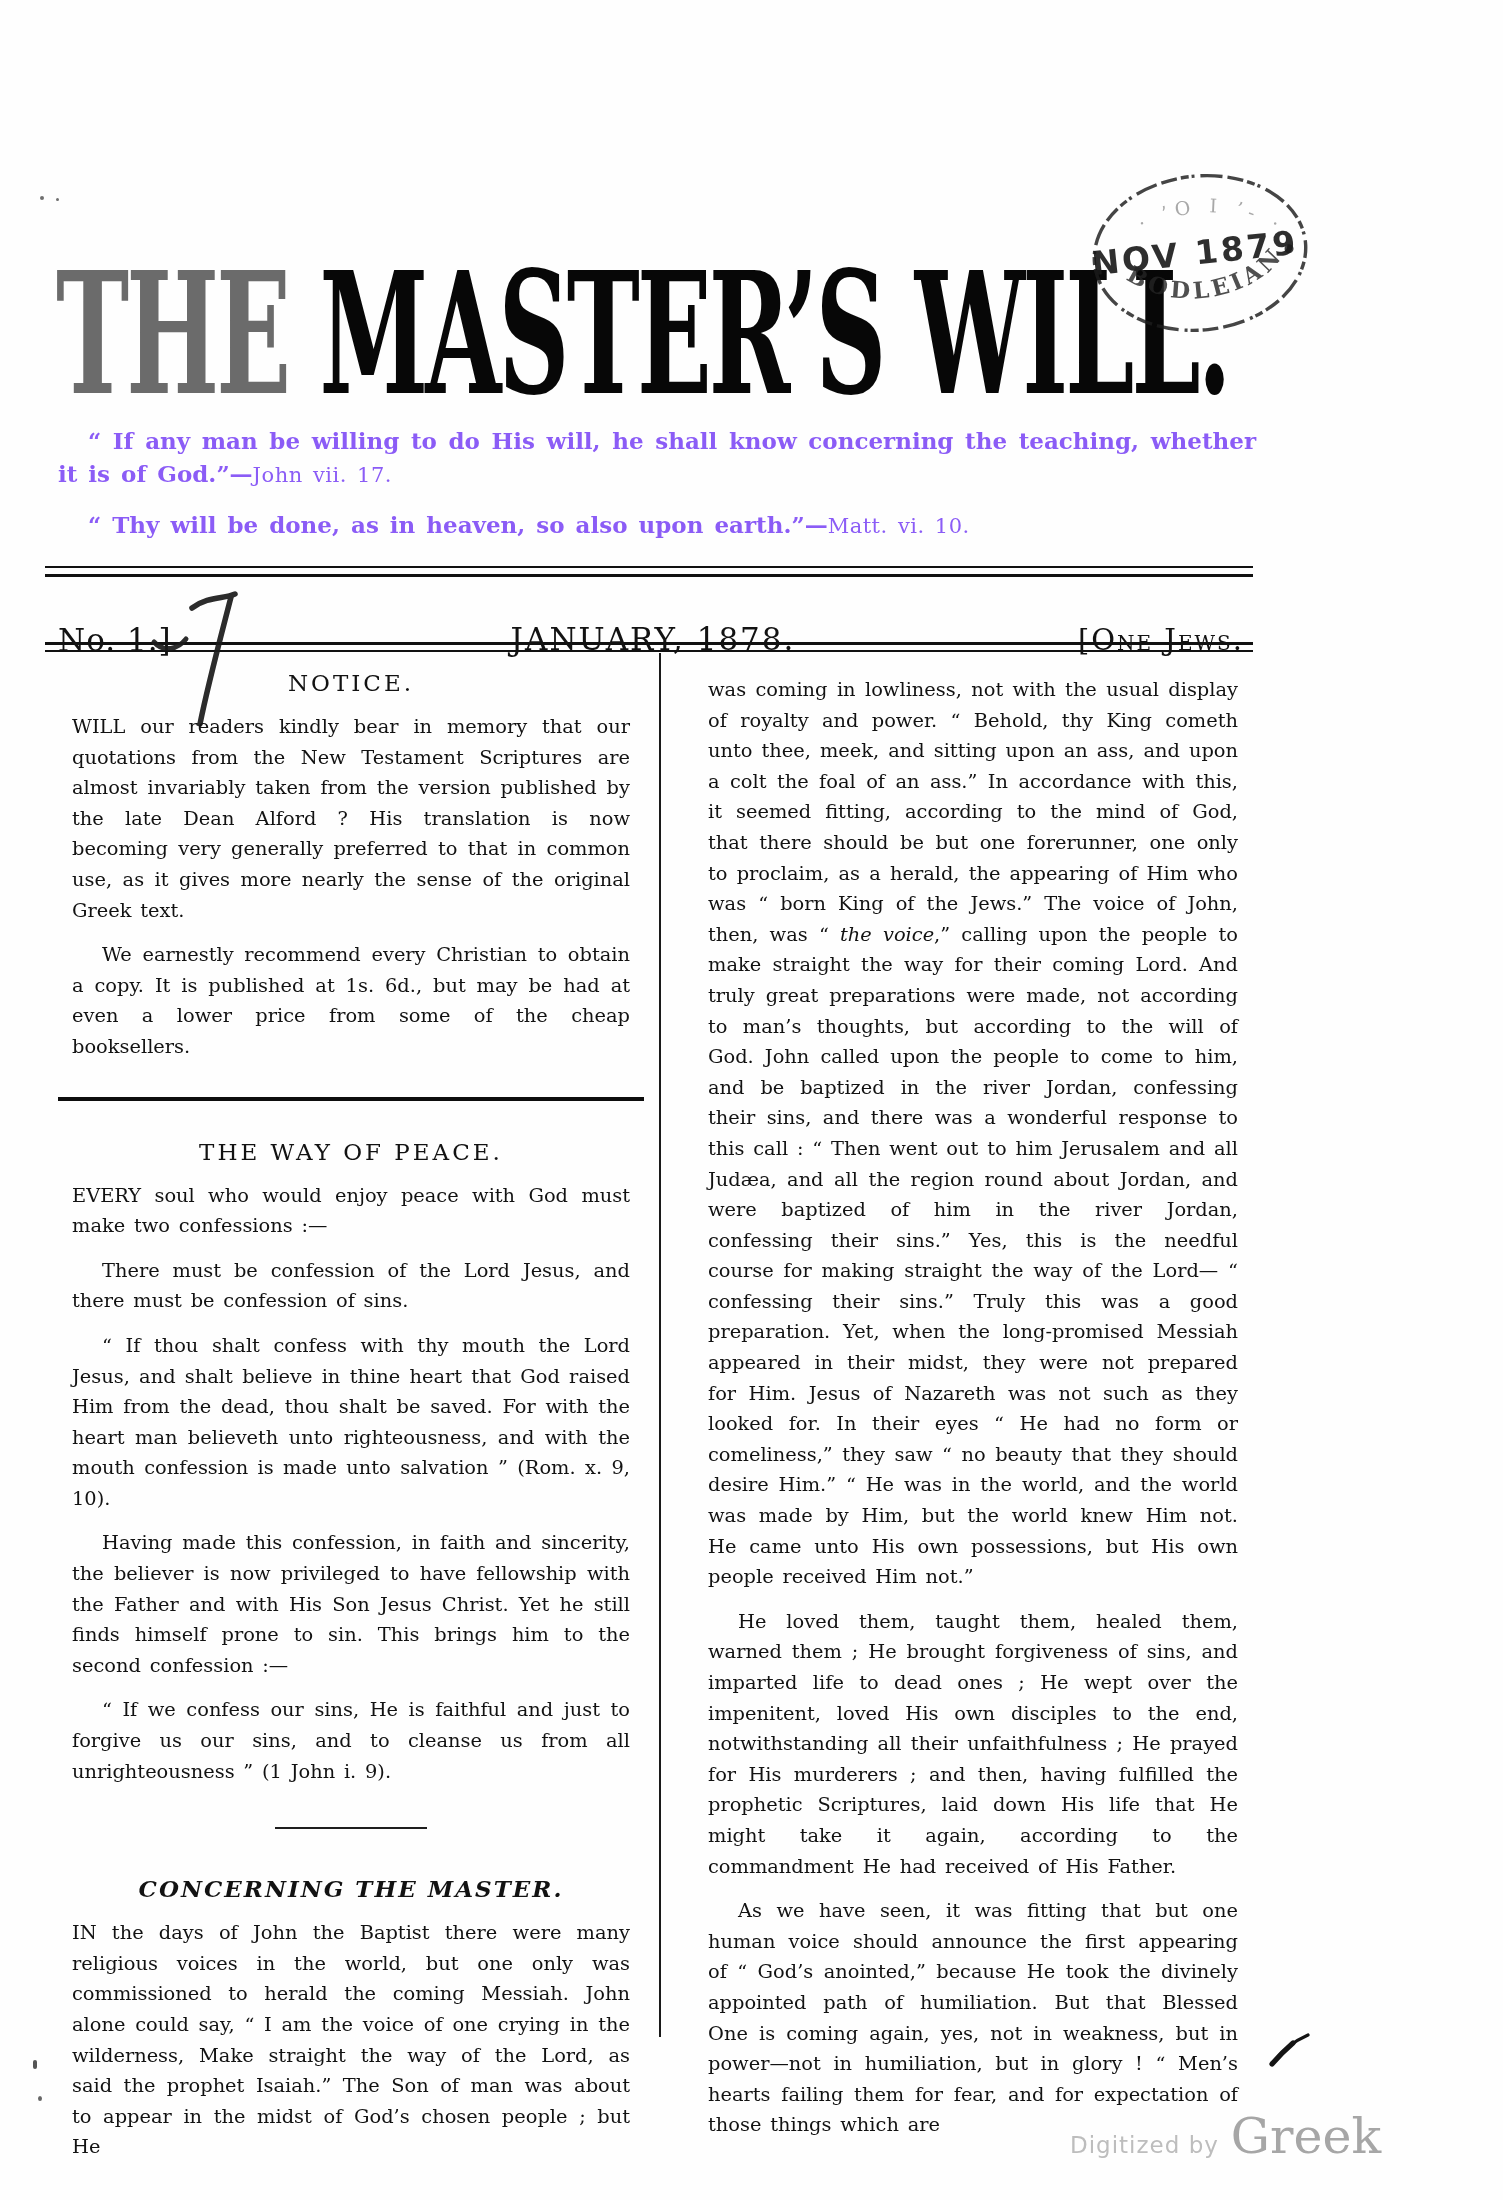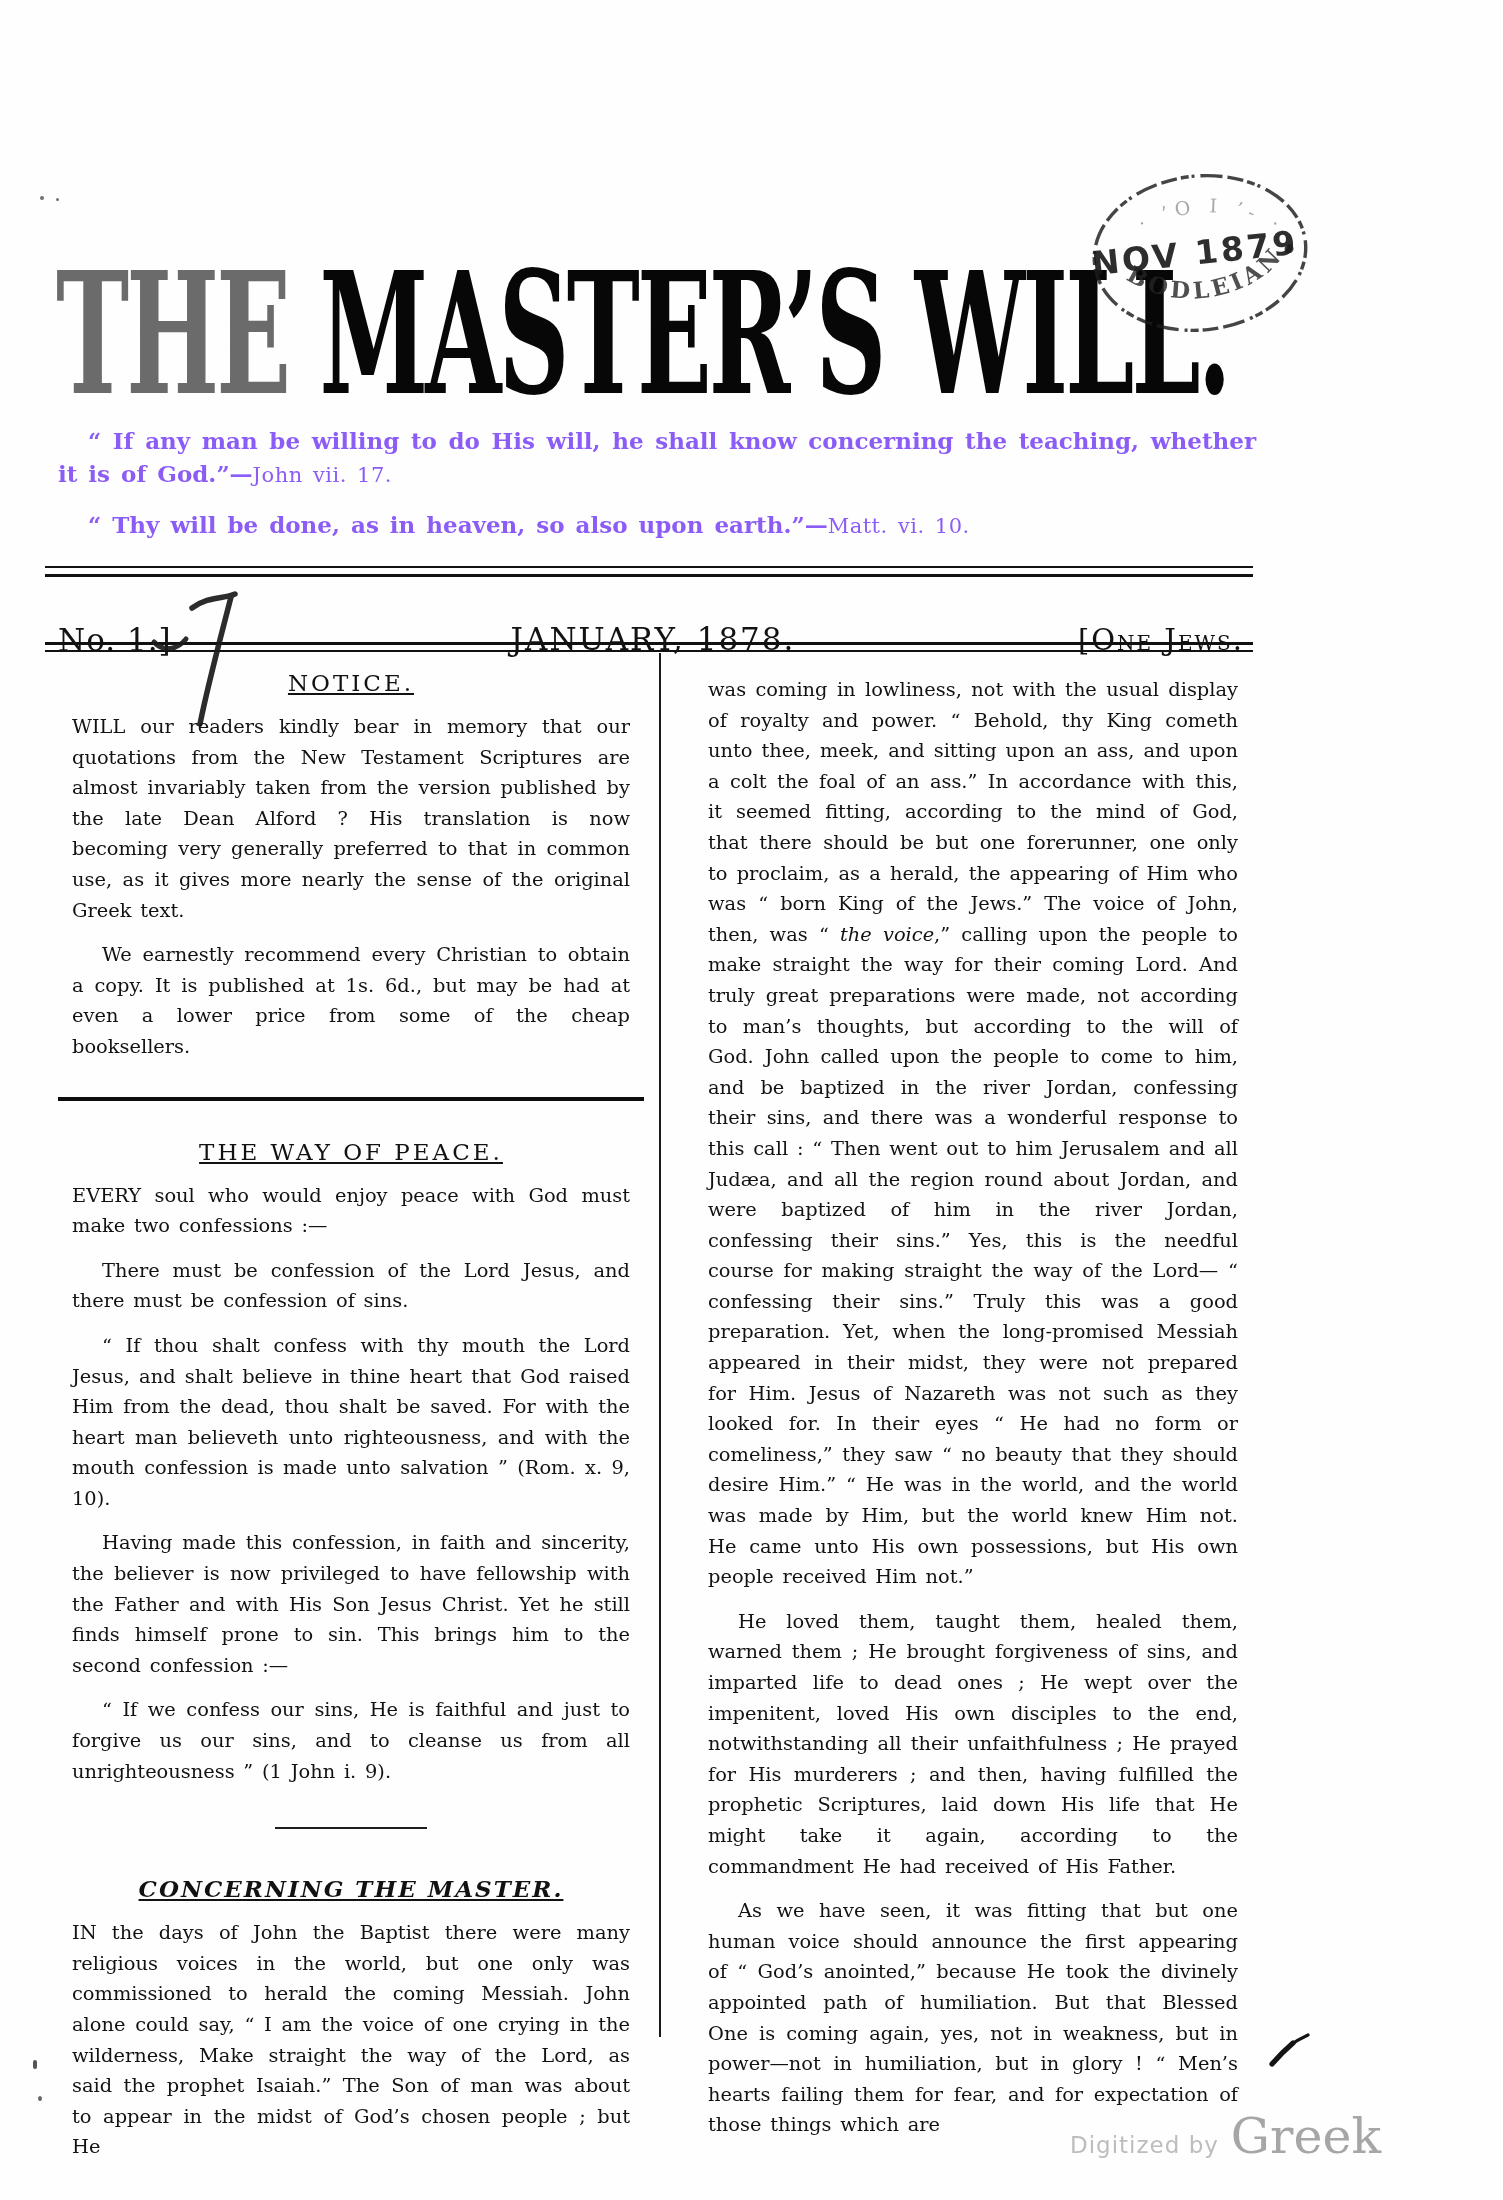--- a/index.html
+++ b/index.html
@@ -26,21 +26,21 @@
   .issue-date{position:absolute;left:50%;transform:translateX(-50%);top:5px;font-size:31px;letter-spacing:2px;}
   .issue-price{position:absolute;right:4px;top:7px;font-size:29px;font-variant:small-caps;letter-spacing:2px;}
 
   
   .vrule{position:absolute;left:659px;top:653px;width:2px;height:1384px;background:#1a1a1a;}
   .col{position:absolute;}
   .col-left{left:58px;top:664px;width:586px;}
   .col-right{left:694px;top:661px;width:558px;}
   .col p{margin:14px;font-size:19.4px;line-height:30.6px;text-align:justify;word-spacing:2.6px;}
   .col p.ind{text-indent:30px;}
-  .col h2{margin:6px 0 16px 0;text-align:center;font-weight:400;font-size:23px;letter-spacing:3px;text-decoration:underline;}
+  .col h2{margin:6px 0 16px 0;text-align:center;font-weight:400;font-size:23px;letter-spacing:3px;}
   .col h2.it{font-style:italic;font-weight:700;letter-spacing:2px;margin-top:2px;}
   .rule-heavy{height:4px;background:#0d0d0d;margin:34px 0 38px 0;}
   .rule-short{width:152px;height:2px;background:#1e1e1e;margin:40px auto 46px auto;}
   .em-it{font-style:italic;}
 
   
   .stamp{position:absolute;left:1083px;top:165px;}
 
   
   .pen{position:absolute;}

